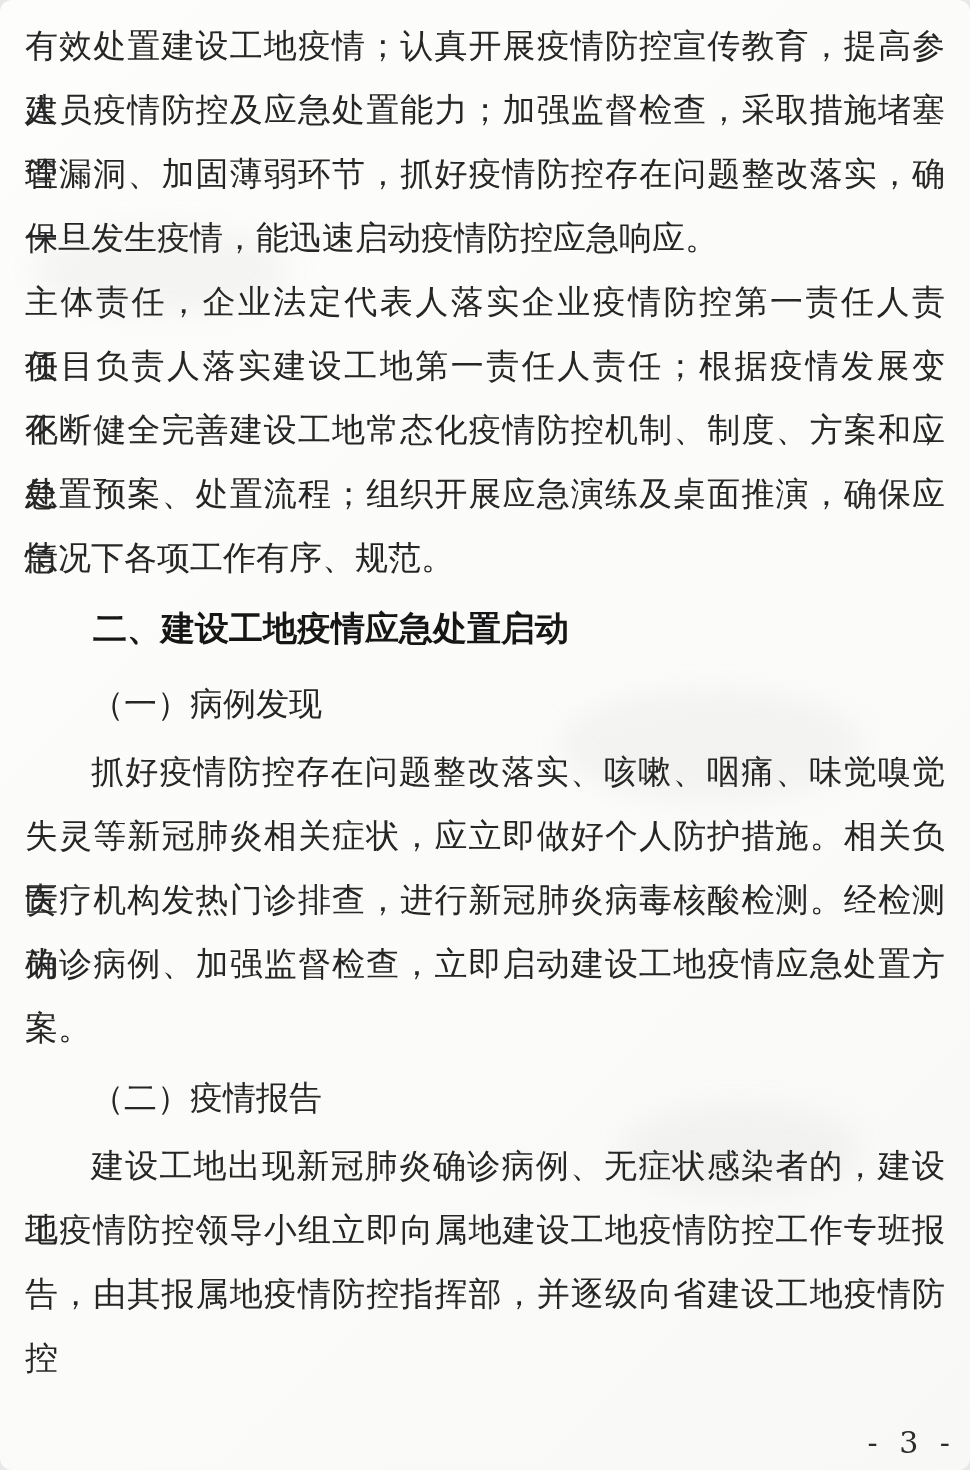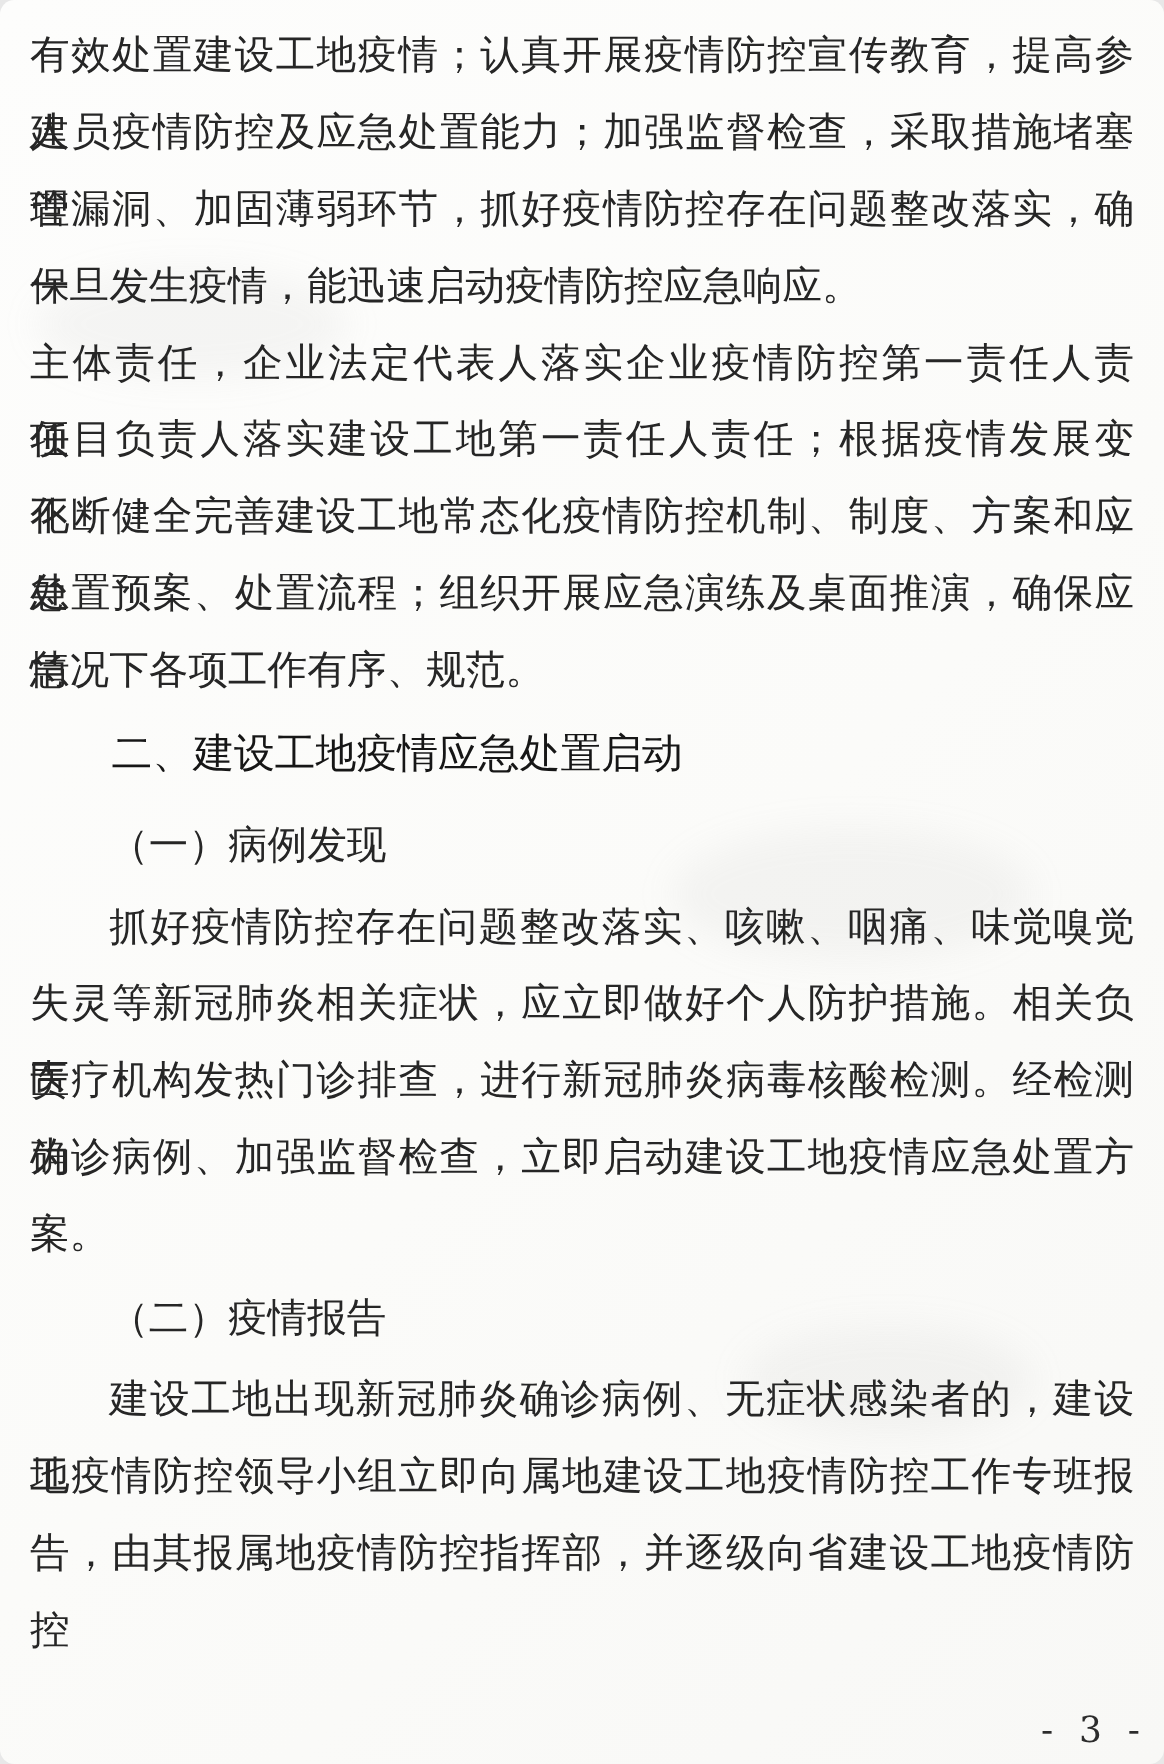--- a/index.html
+++ b/index.html
@@ -38,21 +38,21 @@
     text-align: justify;
     text-align-last: justify;
   }
   
   .line.indent {
     text-indent: 2em;
   }
   
   .line.h1 {
     font-family: "DejaVu Sans", "Liberation Sans", sans-serif;
-    font-weight: normal;
+    font-weight: bold;
     color: #161616;
     font-size: 34px;
     margin-top: 6px;
     margin-bottom: 12px;
   }
   
   .line.sub {
     margin-top: 6px;
     margin-bottom: 4px;
   }

